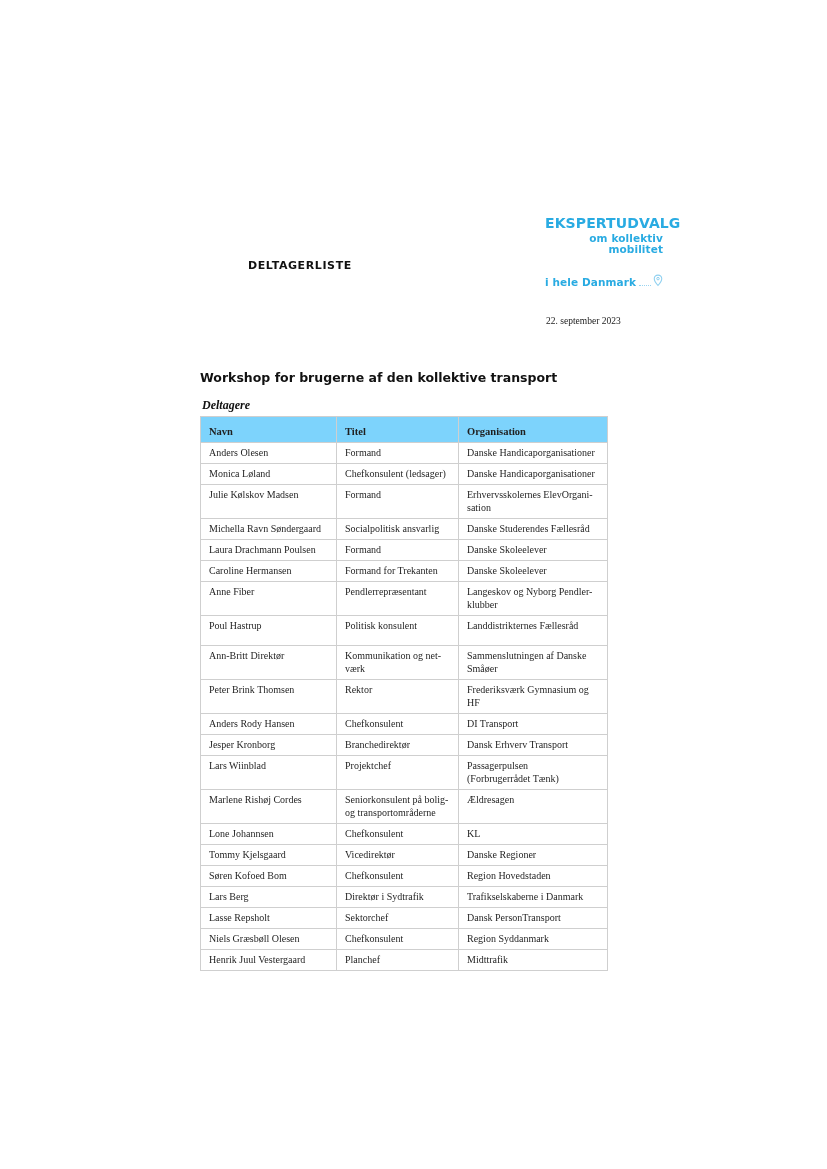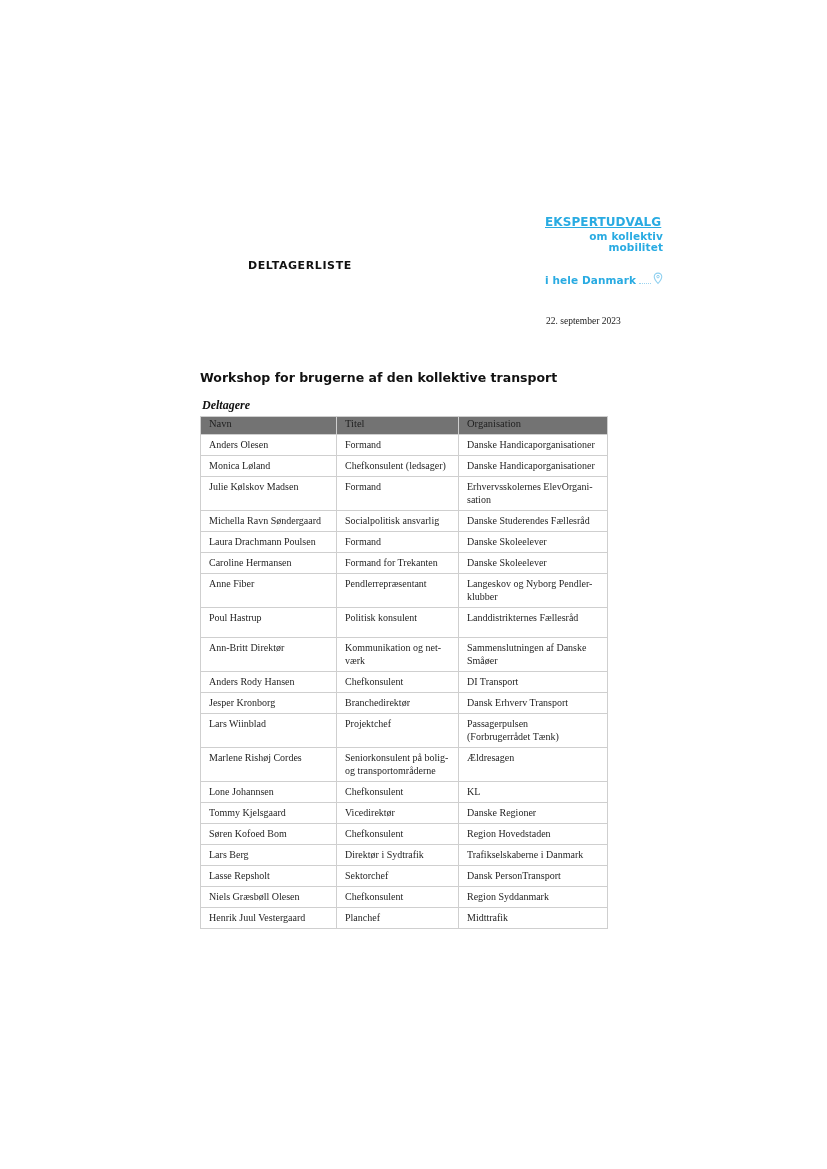--- a/index.html
+++ b/index.html
@@ -17,21 +17,21 @@
   .logo {
     position: absolute;
     left: 545px;
     top: 216px;
     width: 118px;
     color: #29ABE2;
     font-family: "DejaVu Sans", sans-serif;
     font-weight: bold;
     line-height: 1;
   }
-  .logo-l1 { font-size: 12px; letter-spacing: 0.1px; text-decoration: underline; }
+  .logo-l1 { font-size: 14px; letter-spacing: 0.1px; }
   .logo-l2 { font-size: 10.5px; margin-top: 3px; letter-spacing: 0.1px; text-align: right; }
   .logo-l3 { font-size: 10.5px; margin-top: 20px; display: flex; align-items: flex-end; letter-spacing: 0.1px; }
   .logo-leader {
     flex: 1;
     border-bottom: 1.5px dotted #9ad4f1;
     margin: 0 2px 1px 3px;
     height: 1px;
   }
   .logo-pin { width: 10px; height: 13px; flex: 0 0 auto; }
 
@@ -98,24 +98,24 @@
   table.participants col.c-org  { width: 149px; }
   table.participants th, table.participants td {
     border: 1px solid #cfcfcf;
     text-align: left;
     vertical-align: top;
     padding: 3px 4px 4px 8px;
     white-space: pre-line;
     overflow: hidden;
   }
   table.participants th {
-    background: #737373;
-    font-weight: normal;
+    background: #7dd3fc;
+    font-weight: bold;
     font-size: 10.5px;
-    padding-top: 0;
+    padding-top: 8px;
     padding-bottom: 4px;
   }
   table.participants tr.tall td { padding-bottom: 13px; }
 </style>
 </head>
 <body>
 
 <div class="page">
 
   <div class="logo">
@@ -198,20 +198,26 @@
           <td>Landdistrikternes Fællesråd</td>
         </tr>
         <tr>
           <td>Ann-Britt Direktør</td>
           <td>Kommunikation og net-
 værk</td>
           <td>Sammenslutningen af Danske
 Småøer</td>
         </tr>
         <tr>
+          <td>Peter Brink Thomsen</td>
+          <td>Rektor</td>
+          <td>Frederiksværk Gymnasium og
+HF</td>
+        </tr>
+        <tr>
           <td>Anders Rody Hansen</td>
           <td>Chefkonsulent</td>
           <td>DI Transport</td>
         </tr>
         <tr>
           <td>Jesper Kronborg</td>
           <td>Branchedirektør</td>
           <td>Dansk Erhverv Transport</td>
         </tr>
         <tr>

